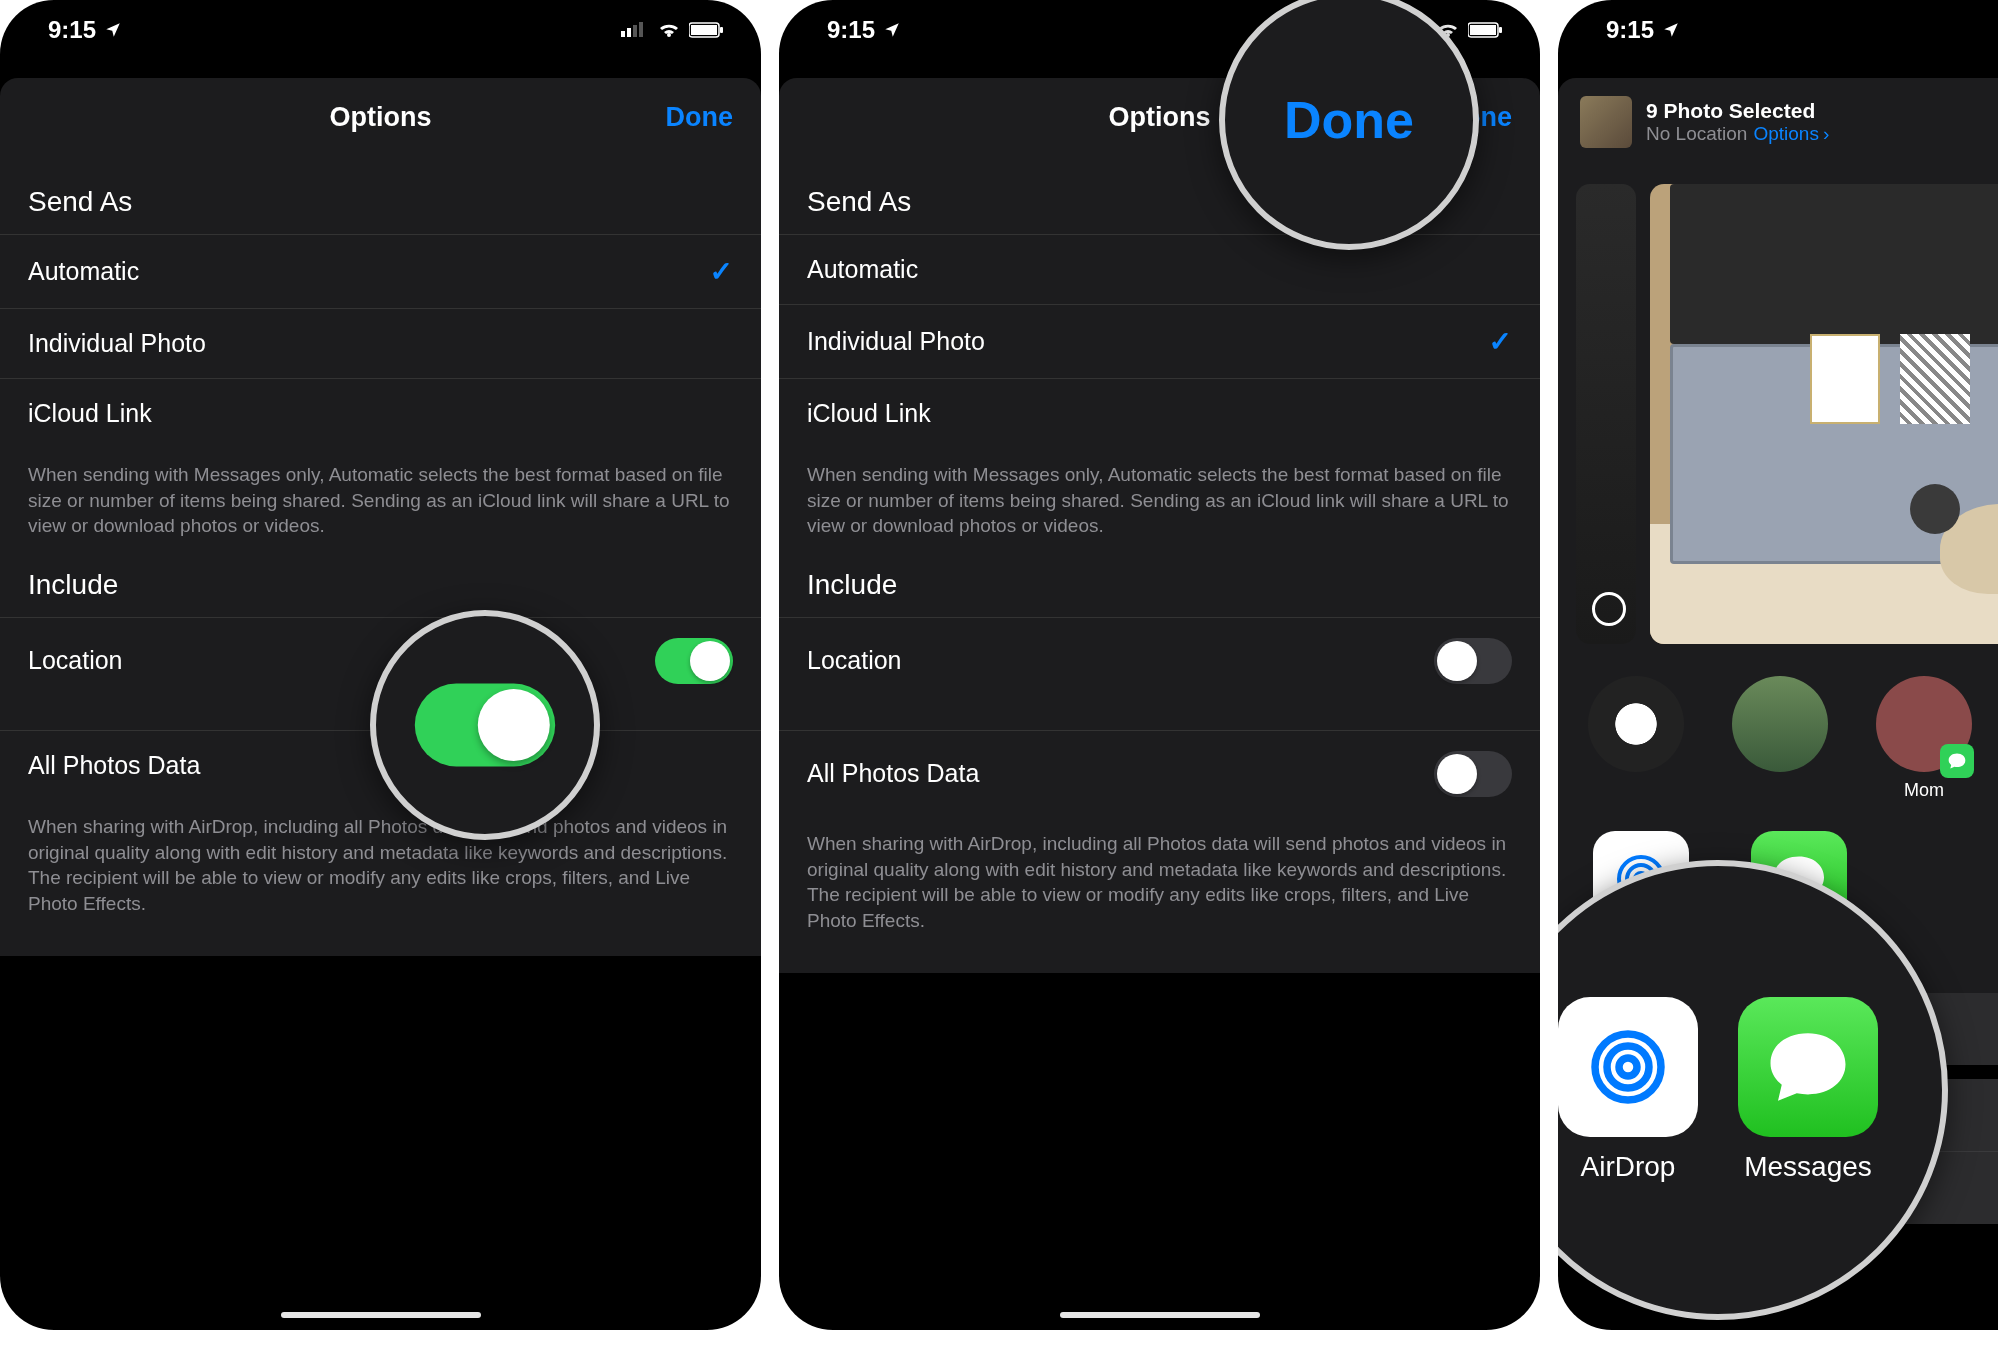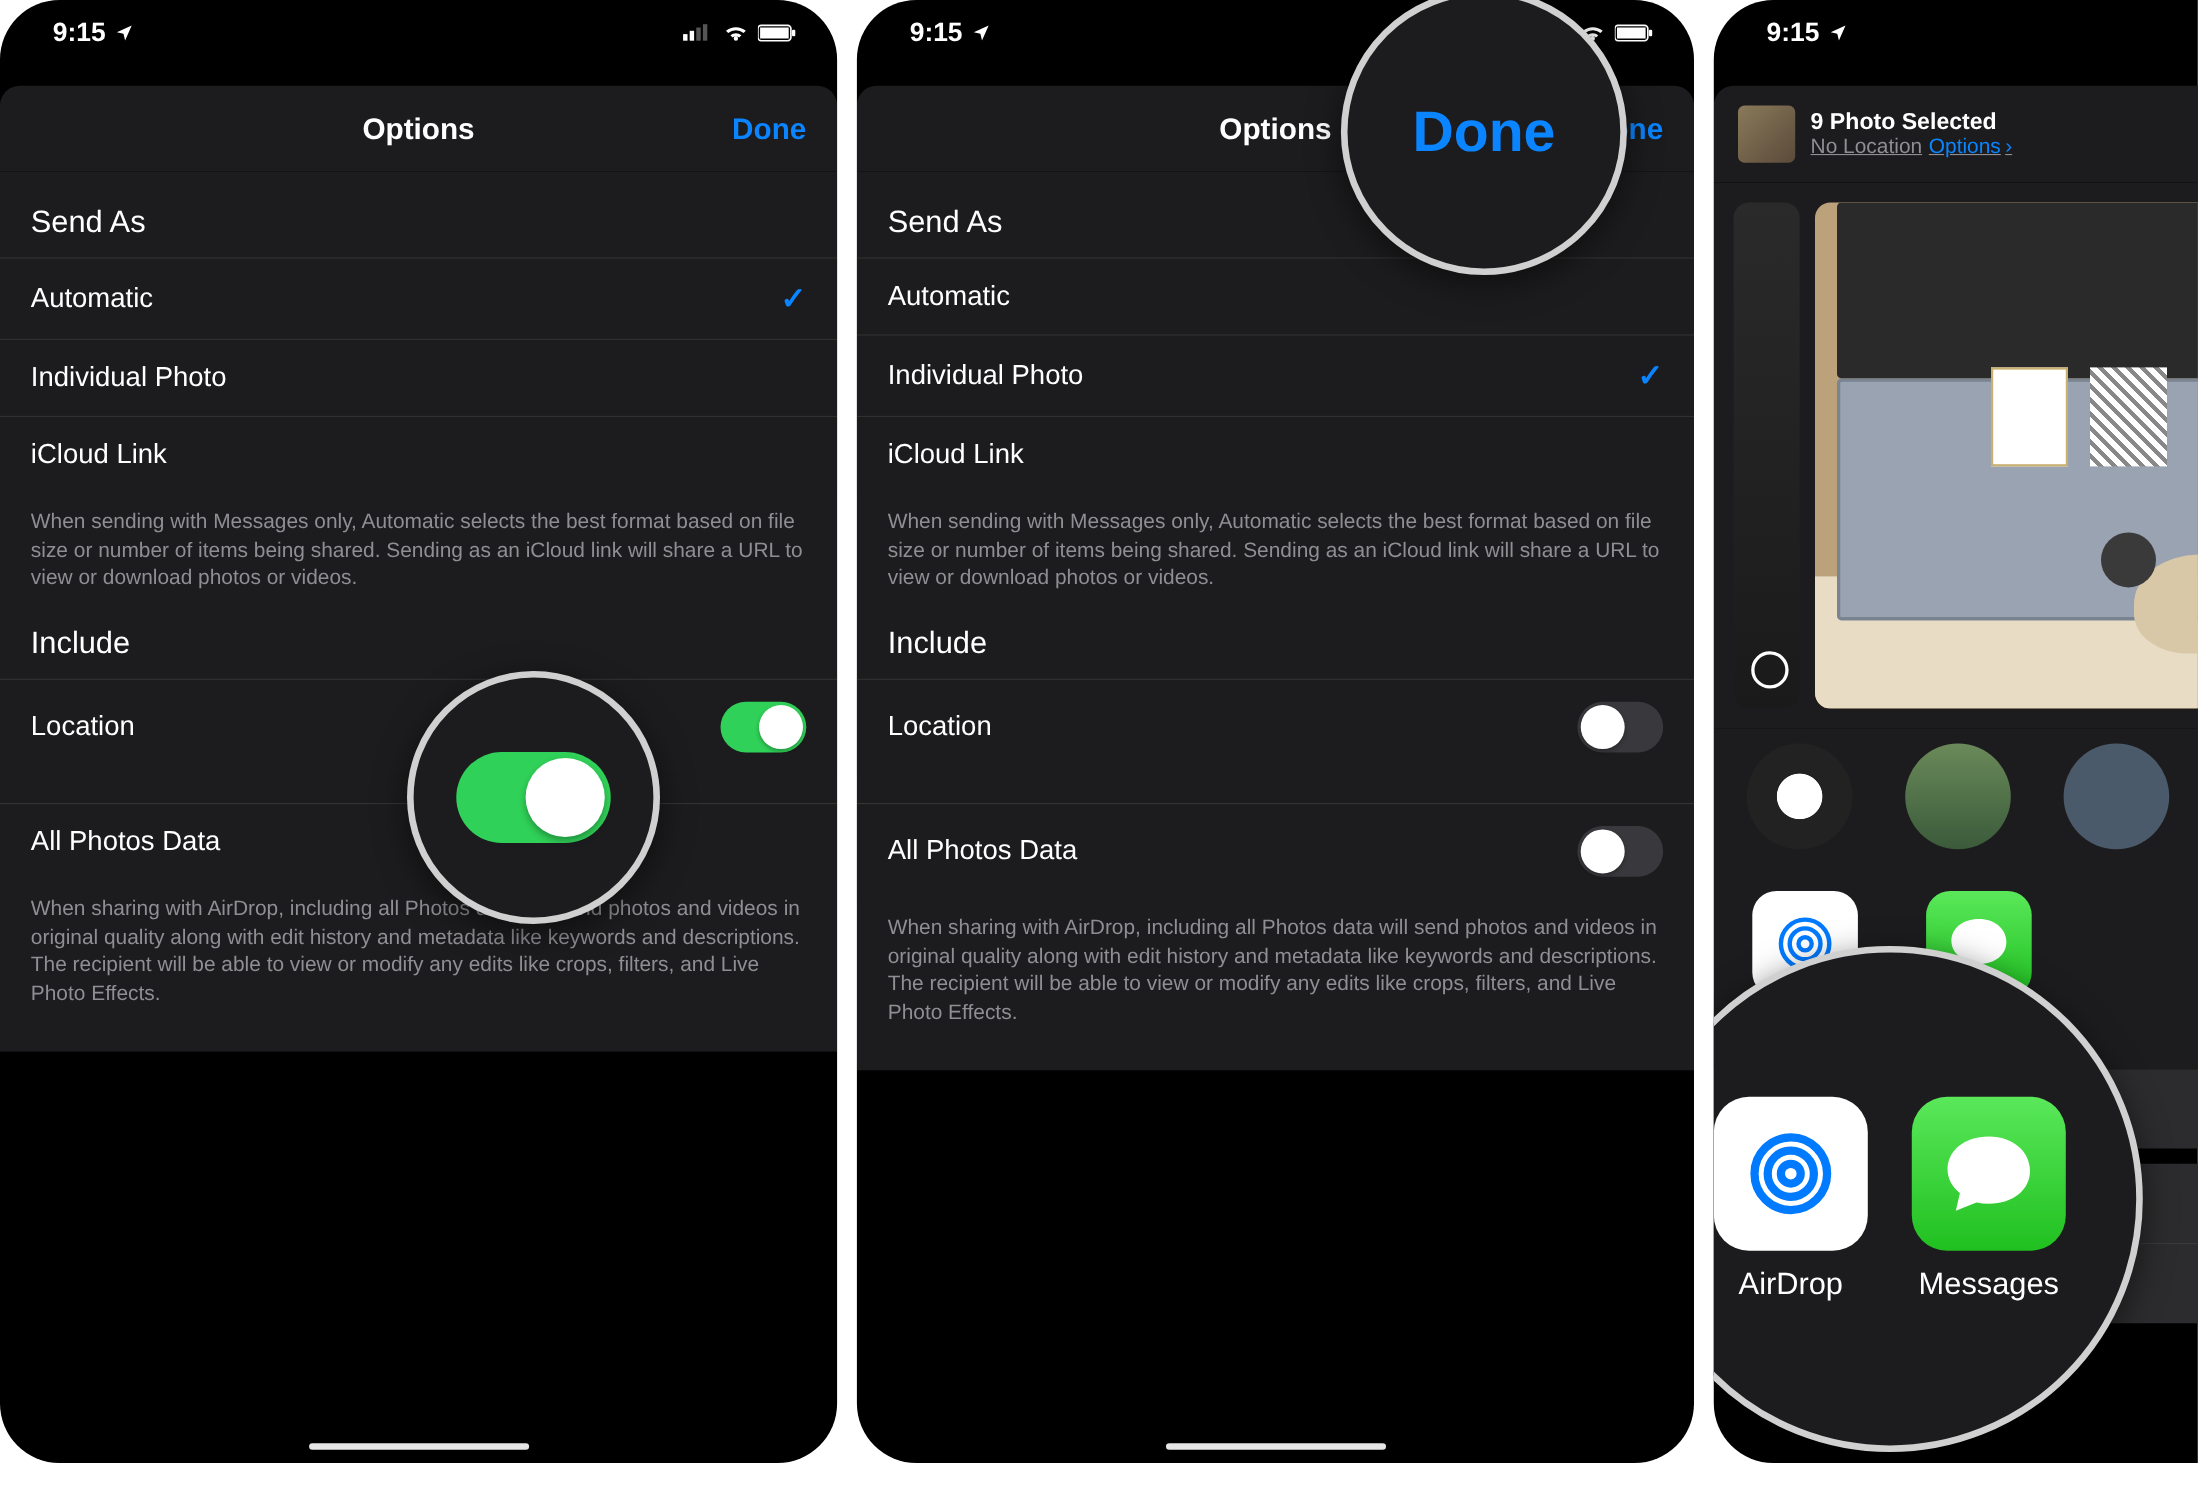--- a/index.html
+++ b/index.html
@@ -124,21 +124,21 @@
     align-items: center;
     gap: 14px;
   }
   .share-thumb {
     width: 52px;
     height: 52px;
     border-radius: 6px;
     background: linear-gradient(135deg,#8a7a5a,#5a4a3a);
   }
   .share-title { font-size: 21px; font-weight: 600; color: #fff; }
-  .share-sub { font-size: 19px; color: #8e8e93; display: flex; gap: 6px; align-items: center; text-decoration: underline; }
+  .share-sub { font-size: 19px; color: #8e8e93; display: flex; gap: 6px; align-items: center; }
   .share-opt { color: #0a84ff; display: flex; align-items: center; gap: 4px; }
   .close-btn {
     margin-left: auto;
     width: 42px;
     height: 42px;
     border-radius: 21px;
     background: #3a3a3c;
     display: flex;
     align-items: center;
     justify-content: center;
@@ -472,20 +472,29 @@
   </div>
 
   <div class="contact-row">
     <div class="contact">
       <div class="avatar" style="background:radial-gradient(circle,#fff 30%,#222 31%)"></div>
       <div class="clabel"></div>
     </div>
     <div class="contact">
       <div class="avatar" style="background:linear-gradient(#6a8a5a,#3a5a3a)"></div>
       <div class="clabel"></div>
+    </div>
+    <div class="contact">
+      <div class="avatar" style="background:#8a4a4a"></div>
+      <div class="badge">
+        <svg width="20" height="20" viewBox="0 0 24 24">
+            <path d="M12 3C6 3 2 6.5 2 11c0 2.3 1.2 4.3 3 5.7L4 21l5-2c1 .2 2 .3 3 .3 6 0 10-3.5 10-8S18 3 12 3z" fill="#fff"></path>
+          </svg>
+      </div>
+      <div class="clabel">Mom</div>
     </div>
     <div class="contact">
       <div class="avatar" style="background:#4a5a6a"></div>
 
       <div class="clabel"></div>
     </div>
   </div>
 
   <div class="app-row">
     <div class="app">

